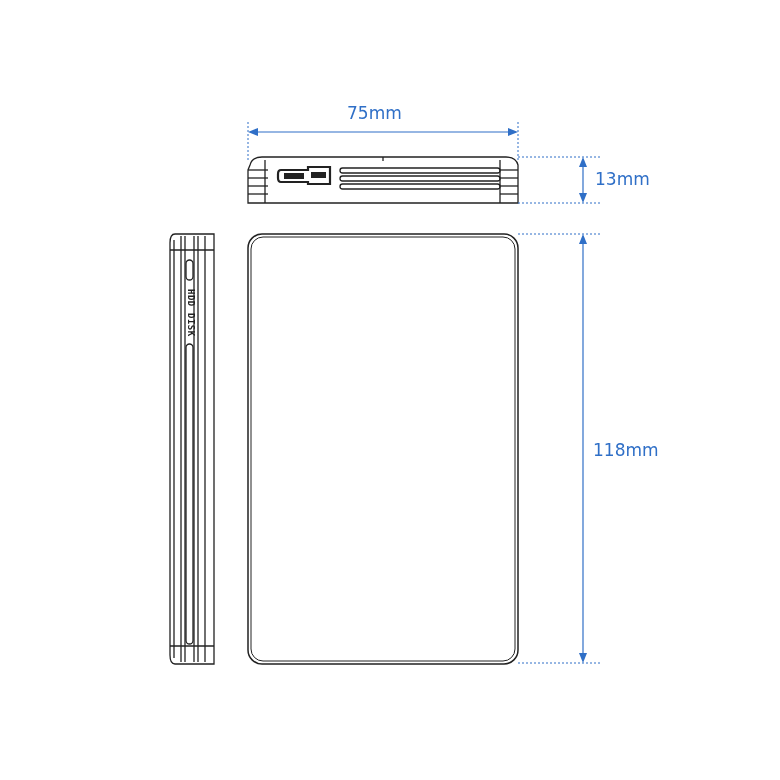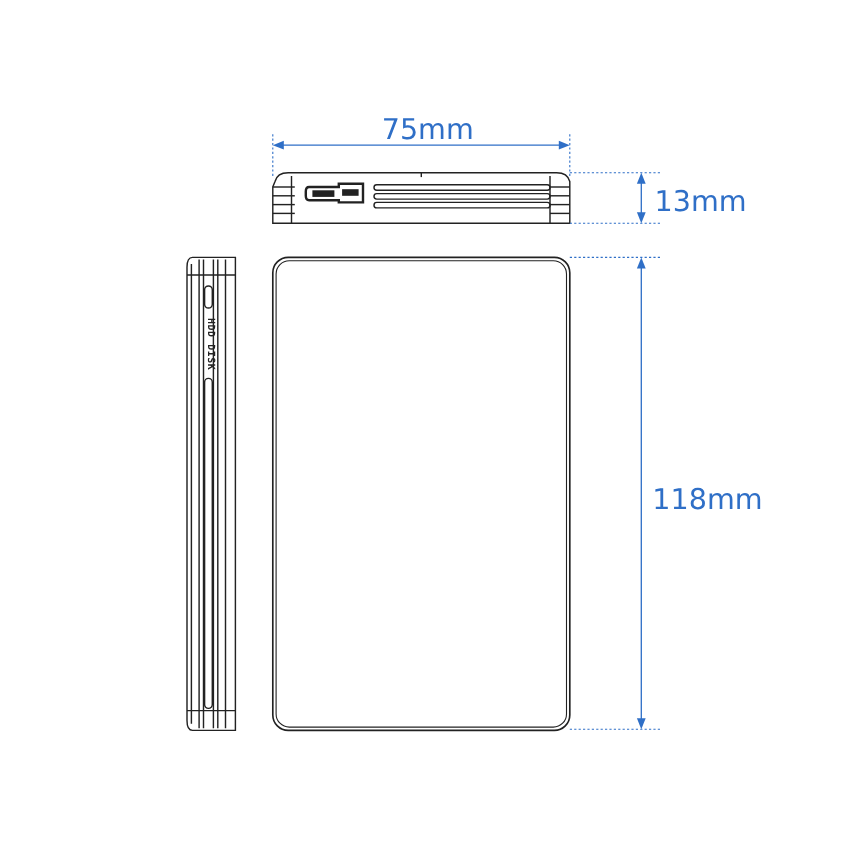--- a/index.html
+++ b/index.html
@@ -1,18 +1,18 @@
 <!DOCTYPE html>
 <html><head>
 <meta charset="utf-8">
 <style>
   html, body { margin:0; padding:0; background:#ffffff; }
   body { width:780px; height:780px; position:relative; overflow:hidden; font-family:"DejaVu Sans", sans-serif; }
   svg { position:absolute; left:0; top:0; }
-  .dim-label { position:absolute; color:#2f6fc7; font-size:26px; font-family:"DejaVu Sans", sans-serif; white-space:nowrap; }
+  .dim-label { position:absolute; color:#2f6fc7; font-size:17px; font-family:"DejaVu Sans", sans-serif; white-space:nowrap; }
   .hdd-label { position:absolute; font-size:9px; font-weight:bold; color:#222; transform:rotate(90deg); transform-origin:left top; font-family:"DejaVu Sans Mono", monospace; letter-spacing:0.5px; }
 </style>
 </head>
 <body>
 
 <svg width="780" height="780" viewBox="0 0 780 780">
 
   <g stroke="#222" fill="none" stroke-width="1.3">
     <path d="M250 165 Q252 157 262 157 L506 157 Q516 157 518 165 L518 203 L248 203 L248 170 Z"></path>
     <line x1="265" y1="160" x2="265" y2="203"></line>

